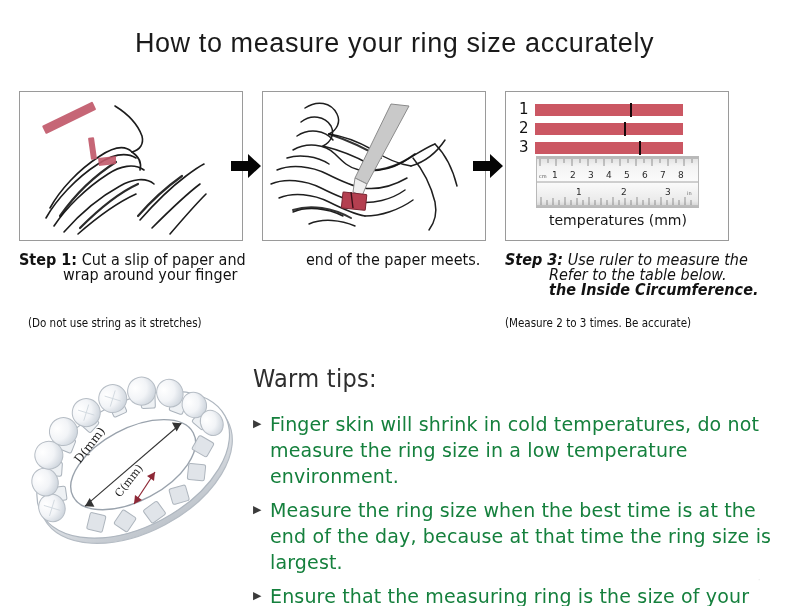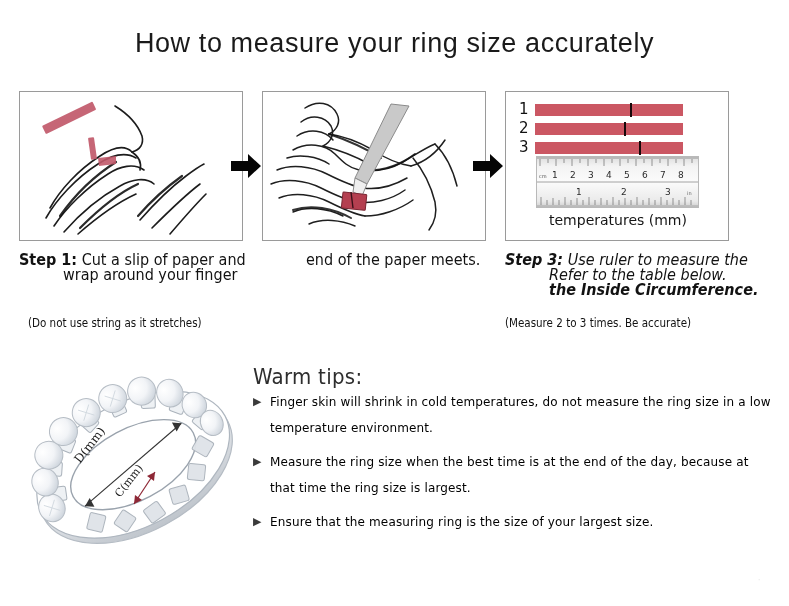--- a/index.html
+++ b/index.html
@@ -161,41 +161,42 @@
   
   .tips {
     position: absolute;
     left: 253px;
     top: 364px;
     width: 520px;
     font-family: "DejaVu Sans", "Liberation Sans", sans-serif;
     color: #3b3b3b;
   }
   .tips-heading {
-    font-size: 22px;
+    font-size: 25px;
     color: #2e2e2e;
+    margin-bottom: 18px;
     font-stretch: condensed;
     letter-spacing: 0.3px;
   }
   .tip {
     display: flex;
     align-items: flex-start;
     margin-bottom: 8px;
   }
   .tip-bullet {
     flex: 0 0 auto;
     width: 17px;
     font-size: 11px;
     color: #3b3b3b;
     line-height: 26px;
   }
   .tip-text {
-    font-size: 12px;
+    font-size: 19px;
     line-height: 26px;
-    color: #000000;
+    color: #15803d;
     letter-spacing: 0.15px;
   }
 
   .corner-artifact {
     position: absolute;
     left: 758px;
     top: 578px;
     width: 7px;
     height: 6px;
     opacity: 0.28;

